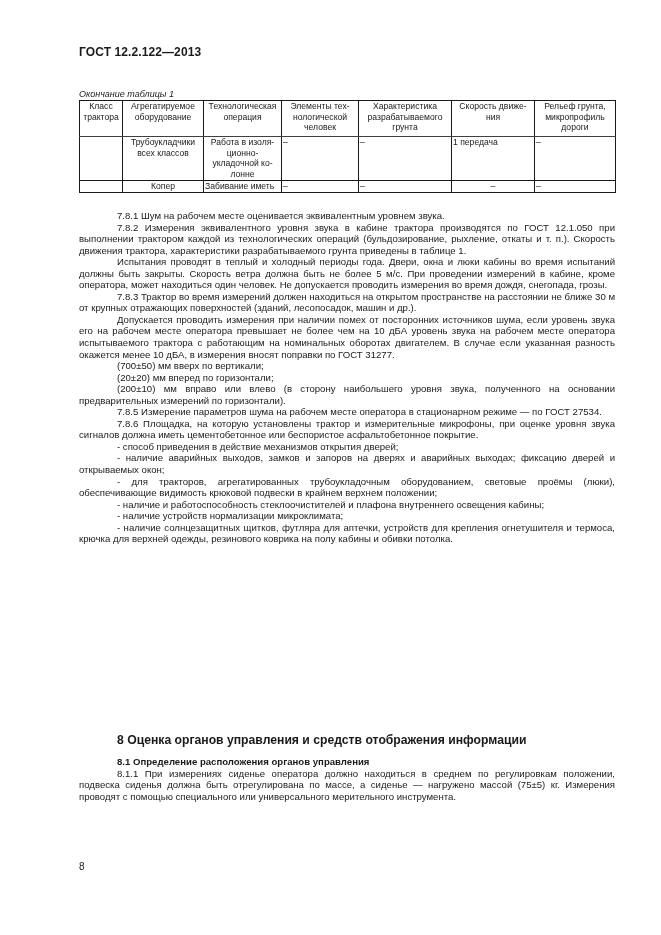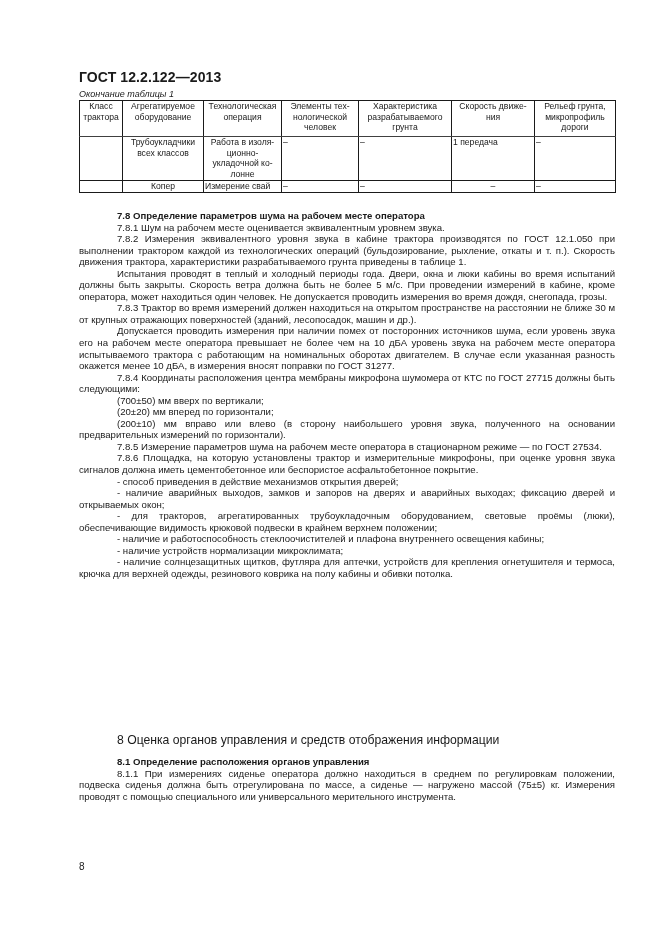--- a/index.html
+++ b/index.html
@@ -1,31 +1,31 @@
 <!DOCTYPE html>
 <html><head>
 <meta charset="utf-8">
 <style>
   html, body { margin: 0; padding: 0; background: #ffffff; }
   body { width: 661px; height: 935px; position: relative; overflow: hidden;
          font-family: "Liberation Sans", sans-serif; color: #1a1a1a; }
   .page { position: absolute; left: 0; top: 0; width: 661px; height: 935px; }
-  .doc-header { position: absolute; left: 79px; top: 69px; font-size: 14px; font-weight: bold; letter-spacing: 0.1px; text-align: right; }
+  .doc-header { position: absolute; left: 79px; top: 45px; font-size: 12px; font-weight: bold; letter-spacing: 0.1px; text-align: right; }
   .table-caption { position: absolute; left: 79px; top: 89px; font-size: 9px; font-style: italic; }
   table.t1 { position: absolute; left: 79px; top: 100px; border-collapse: collapse; font-size: 8.6px; line-height: 10.6px; table-layout: fixed; width: 536px; }
   table.t1 td, table.t1 th { border: 1px solid #1a1a1a; padding: 0 1px; vertical-align: top; font-weight: normal; text-align: center; }
   table.t1 thead th { border-bottom: 1px solid #404040; height: 35px; }
   table.t1 td.l { text-align: left; }
   table.t1 tr.r1 td { height: 43px; }
   table.t1 tr.r2 td { height: 10px; }
   .body-text { position: absolute; left: 79px; top: 210px; width: 536px; font-size: 9.6px; line-height: 11.55px; text-align: justify; }
   .body-text p { margin: 0; text-indent: 38px; }
   .body-text p.h { font-weight: bold; text-align: left; }
   .body-text p.last { text-align-last: left; }
-  .sec8 { position: absolute; left: 117px; top: 733px; font-size: 12.2px; font-weight: normal; }
+  .sec8 { position: absolute; left: 117px; top: 733px; font-size: 12.2px; font-weight: bold; }
   .body-text2 { position: absolute; left: 79px; top: 756px; width: 536px; font-size: 9.6px; line-height: 11.55px; text-align: justify; }
   .body-text2 p { margin: 0; text-indent: 38px; }
   .body-text2 p.h { font-weight: bold; }
   .page-num { position: absolute; left: 79px; top: 861px; font-size: 10px; }
 </style>
 </head>
 <body>
 
 <div class="page">
 
@@ -60,37 +60,35 @@
         <td>Трубоукладчики всех классов</td>
         <td>Работа в изоля-ционно-укладочной ко-лонне</td>
         <td class="l">–</td>
         <td class="l">–</td>
         <td class="l">1 передача</td>
         <td class="l">–</td>
       </tr>
       <tr class="r2">
         <td></td>
         <td>Копер</td>
-        <td class="l">Измерение свай</td>
+        <td class="l">Забивание иметь</td>
         <td class="l">–</td>
         <td class="l">–</td>
         <td>–</td>
         <td class="l">–</td>
       </tr>
     </tbody>
   </table>
 
   <div class="body-text">
-    <p class="h">7.8 Определение параметров шума на рабочем месте оператора</p>
     <p>7.8.1 Шум на рабочем месте оценивается эквивалентным уровнем звука.</p>
     <p class="last">7.8.2 Измерения эквивалентного уровня звука в кабине трактора производятся по ГОСТ 12.1.050 при выполнении трактором каждой из технологических операций (бульдозирование, рыхление, откаты и т. п.). Скорость движения трактора, характеристики разрабатываемого грунта приведены в таблице 1.</p>
     <p class="last">Испытания проводят в теплый и холодный периоды года. Двери, окна и люки кабины во время испытаний должны быть закрыты. Скорость ветра должна быть не более 5 м/с. При проведении измерений в кабине, кроме оператора, может находиться один человек. Не допускается проводить измерения во время дождя, снегопада, грозы.</p>
     <p class="last">7.8.3 Трактор во время измерений должен находиться на открытом пространстве на расстоянии не ближе 30 м от крупных отражающих поверхностей (зданий, лесопосадок, машин и др.).</p>
     <p class="last">Допускается проводить измерения при наличии помех от посторонних источников шума, если уровень звука его на рабочем месте оператора превышает не более чем на 10 дБА уровень звука на рабочем месте оператора испытываемого трактора с работающим на номинальных оборотах двигателем. В случае если указанная разность окажется менее 10 дБА, в измерения вносят поправки по ГОСТ 31277.</p>
-    <p class="last">7.8.4 Координаты расположения центра мембраны микрофона шумомера от КТС по ГОСТ 27715 должны быть следующими:</p>
     <p>(700±50) мм вверх по вертикали;</p>
     <p>(20±20) мм вперед по горизонтали;</p>
     <p class="last">(200±10) мм вправо или влево (в сторону наибольшего уровня звука, полученного на основании предварительных измерений по горизонтали).</p>
     <p class="last">7.8.5 Измерение параметров шума на рабочем месте оператора в стационарном режиме — по ГОСТ 27534.</p>
     <p class="last">7.8.6 Площадка, на которую установлены трактор и измерительные микрофоны, при оценке уровня звука сигналов должна иметь цементобетонное или беспористое асфальтобетонное покрытие.</p>
     <p>- способ приведения в действие механизмов открытия дверей;</p>
     <p class="last">- наличие аварийных выходов, замков и запоров на дверях и аварийных выходах; фиксацию дверей и открываемых окон;</p>
     <p class="last">- для тракторов, агрегатированных трубоукладочным оборудованием, световые проёмы (люки), обеспечивающие видимость крюковой подвески в крайнем верхнем положении;</p>
     <p>- наличие и работоспособность стеклоочистителей и плафона внутреннего освещения кабины;</p>
     <p>- наличие устройств нормализации микроклимата;</p>

